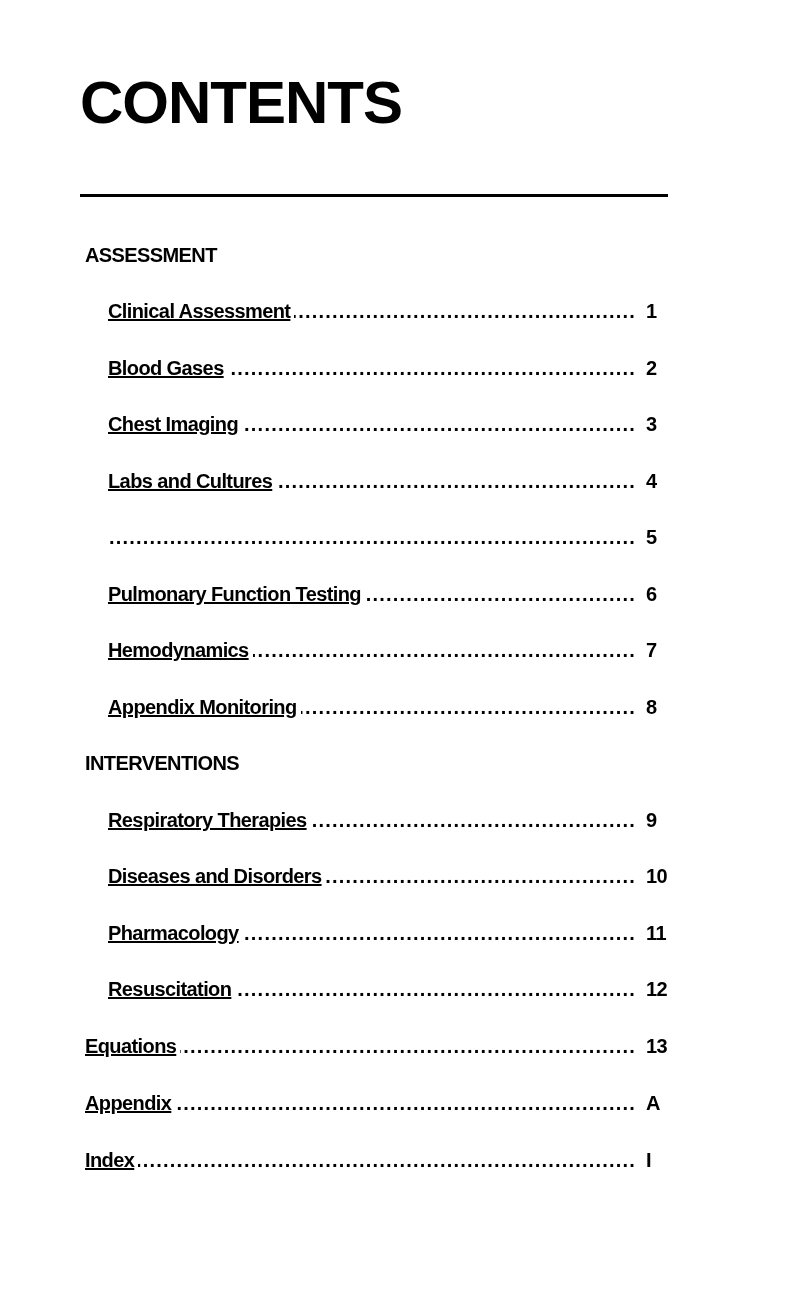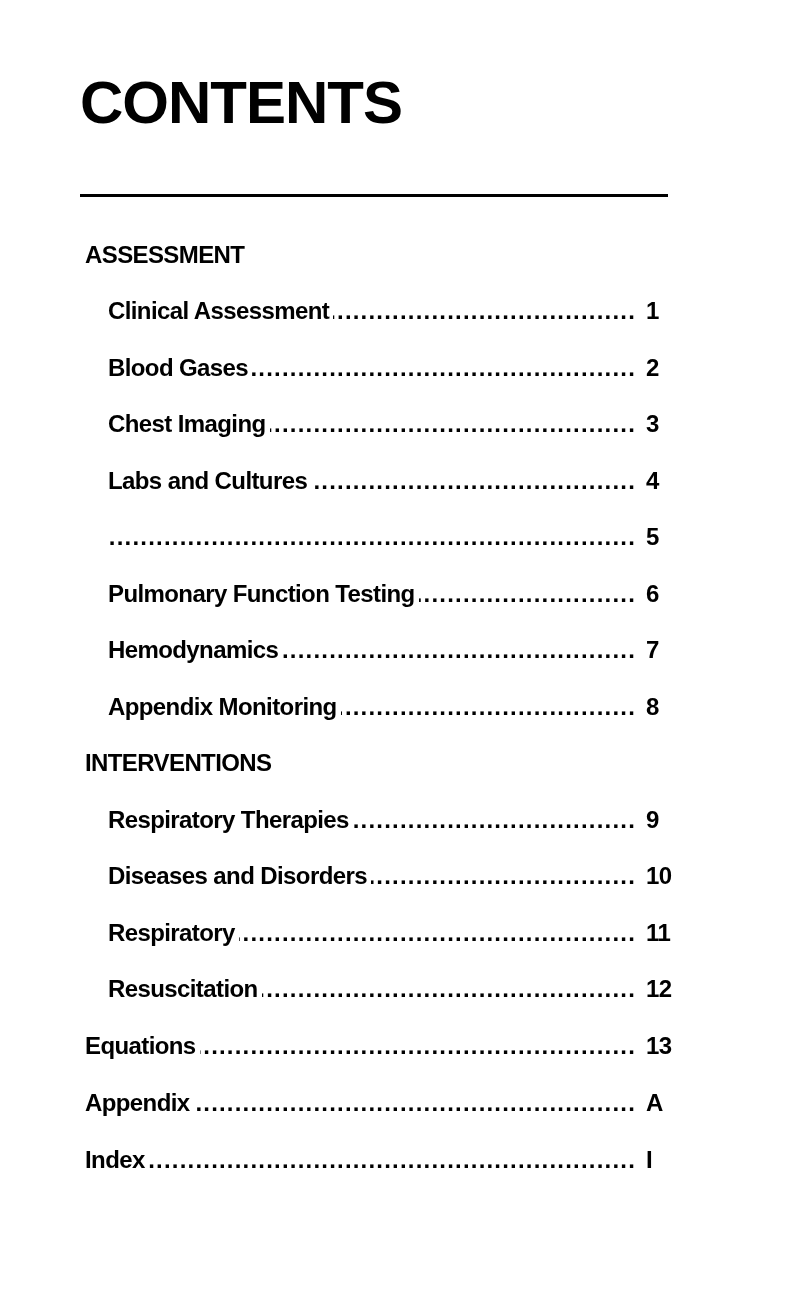--- a/index.html
+++ b/index.html
@@ -36,21 +36,21 @@
     .toc {
       position: absolute;
       left: 0;
       top: 0;
       width: 800px;
     }
     .row {
       position: absolute;
       height: 40px;
       line-height: 40px;
-      font-size: 24px;
+      font-size: 20px;
       font-weight: bold;
       letter-spacing: -0.6px;
       white-space: nowrap;
     }
     .section-head {
       left: 85px;
     }
     .entry {
       display: flex;
       align-items: baseline;
@@ -60,20 +60,21 @@
       width: 528px;
     }
     .entry.top {
       left: 85px;
       width: 551px;
       justify-content: space-between;
     }
     .entry .label {
       flex: 0 0 auto;
       padding-right: 4px;
+      text-decoration: underline;
     }
     .entry .leader {
       flex: 1 1 auto;
       overflow: hidden;
       letter-spacing: 1.2px;
       text-align: right;
       direction: rtl;
     }
     .entry .page {
       position: absolute;
@@ -146,21 +147,21 @@
     <span class="page">9</span>
   </div>
 
   <div class="row entry sub" style="top:856px">
     <span class="label">Diseases and Disorders</span>
     <span class="leader">................................................................................................</span>
     <span class="page">10</span>
   </div>
 
   <div class="row entry sub" style="top:913px">
-    <span class="label">Respiratory</span>
+    <span class="label">Pharmacology</span>
     <span class="leader">................................................................................................</span>
     <span class="page">11</span>
   </div>
 
   <div class="row entry sub" style="top:969px">
     <span class="label">Resuscitation</span>
     <span class="leader">................................................................................................</span>
     <span class="page">12</span>
   </div>
 

